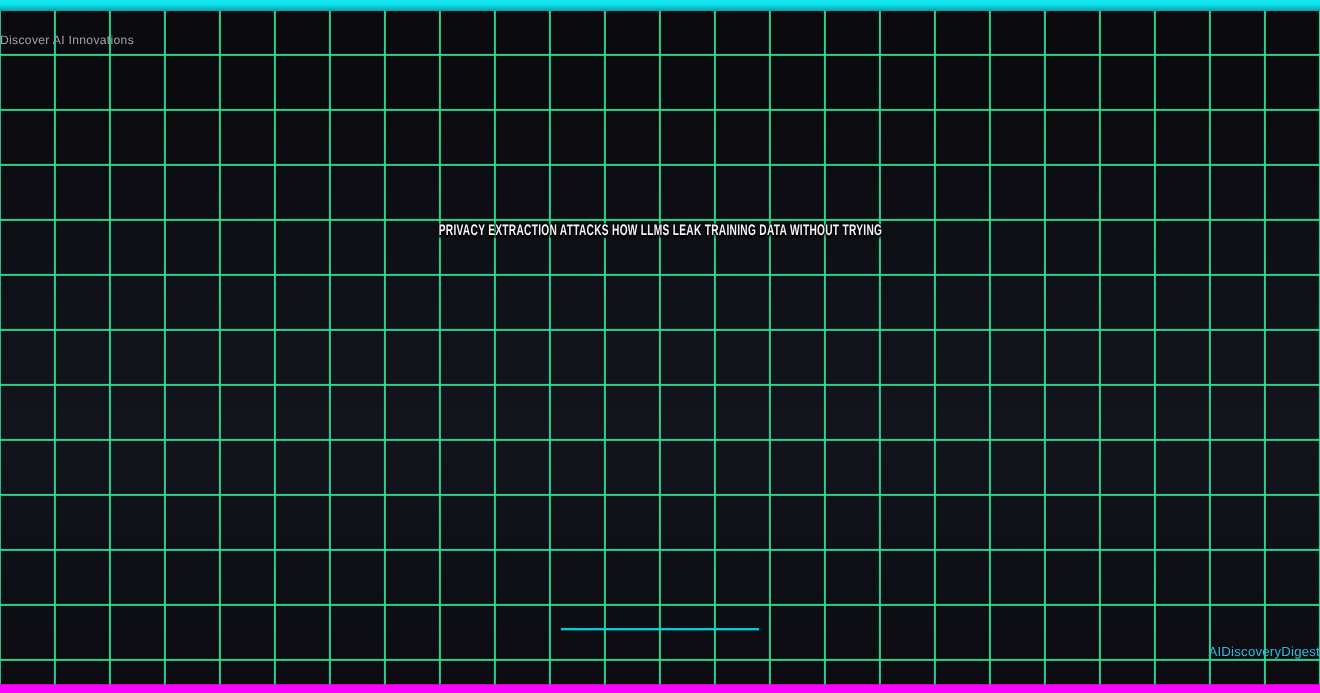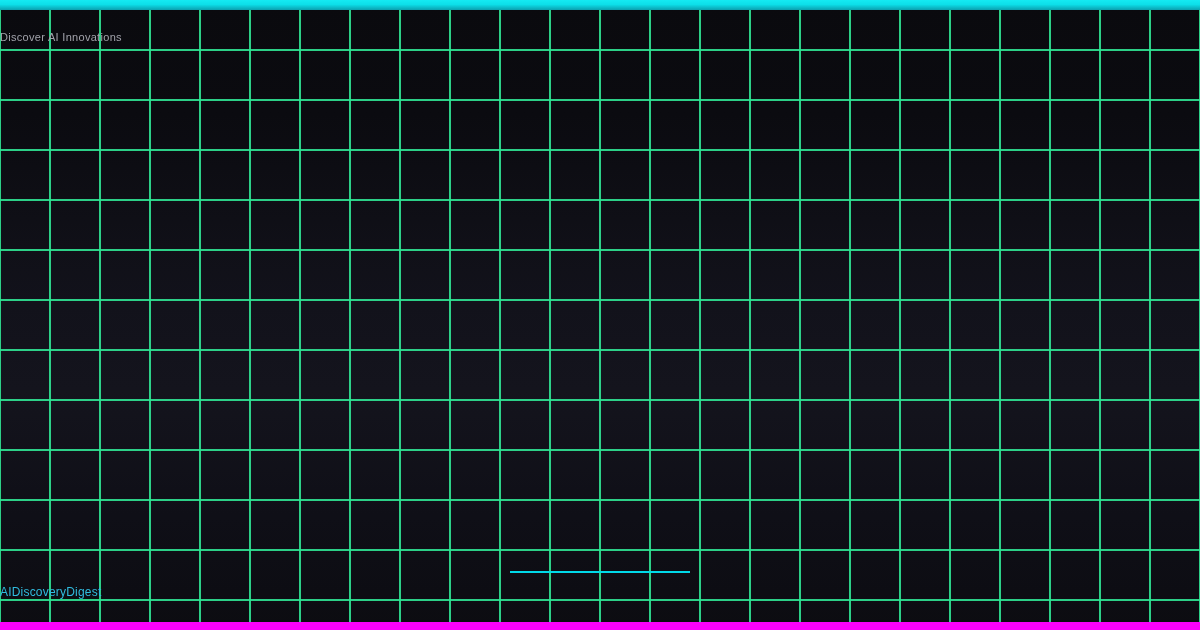--- a/index.html
+++ b/index.html
@@ -90,30 +90,33 @@
     width: 180px;
     height: 2px;
     background: #00d9e8;
     z-index: 4;
   }
   .brand {
     position: absolute;
     top: 585px;
     left: 0;
     width: 100%;
-    text-align: left;
+    text-align: right;
     font-size: 12px;
     letter-spacing: 0.2px;
     color: #30bcdf;
     z-index: 4;
   }
 </style>
 </head>
 <body>
 
 <div class="card">
   <div class="grid-overlay"></div>
   <div class="top-bar"></div>
   <div class="tagline">Discover AI Innovations</div>
+  <div class="title-wrap">
+    <span class="title">PRIVACY EXTRACTION ATTACKS HOW LLMS LEAK TRAINING DATA WITHOUT TRYING</span>
+  </div>
   <div class="divider"></div>
   <div class="brand">AIDiscoveryDigest</div>
   <div class="bottom-bar"></div>
 </div>
 
 </body></html>

